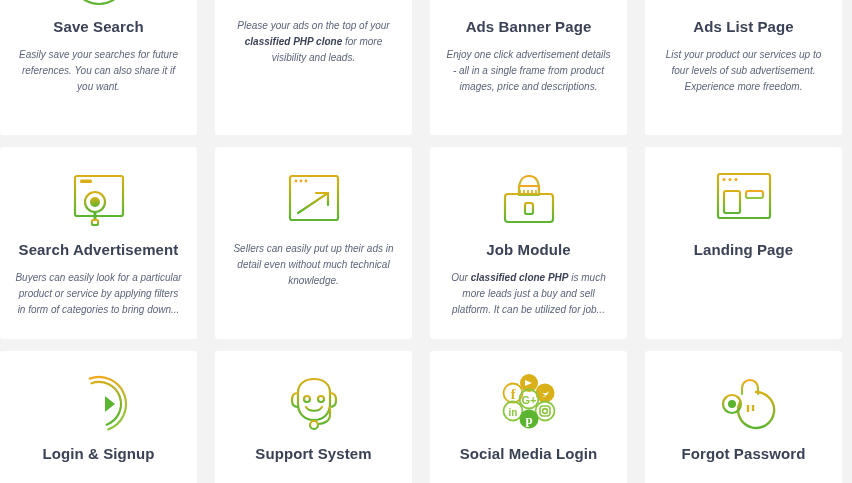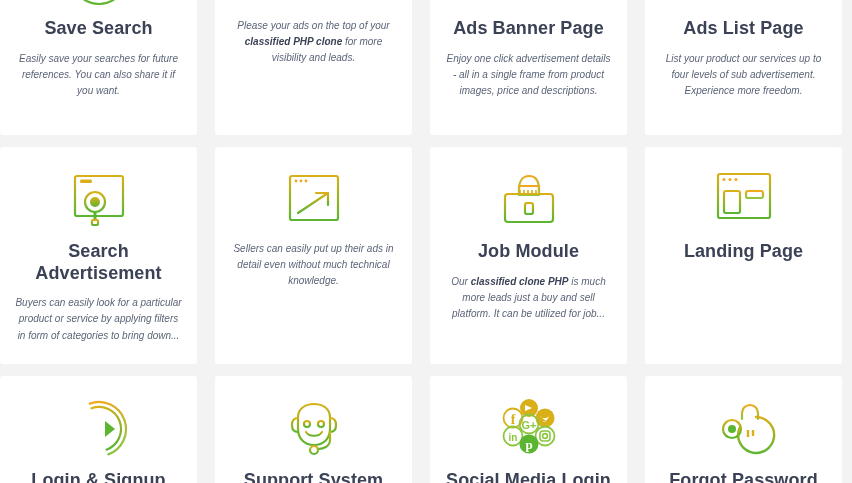--- a/index.html
+++ b/index.html
@@ -35,21 +35,21 @@
   .card-row3 { min-height: 176px; }
   .icon-wrap {
     height: 62px;
     display: flex;
     align-items: center;
     justify-content: center;
     margin-bottom: 10px;
   }
   .icon-wrap svg { display: block; }
   .card-title {
-    font-size: 18px;
+    font-size: 15px;
     font-weight: bold;
     color: #3b4256;
     letter-spacing: .1px;
     margin-bottom: 11px;
     line-height: 1.2;
   }
   .card-desc {
     font-size: 10px;
     color: #5b6478;
     line-height: 1.62;

